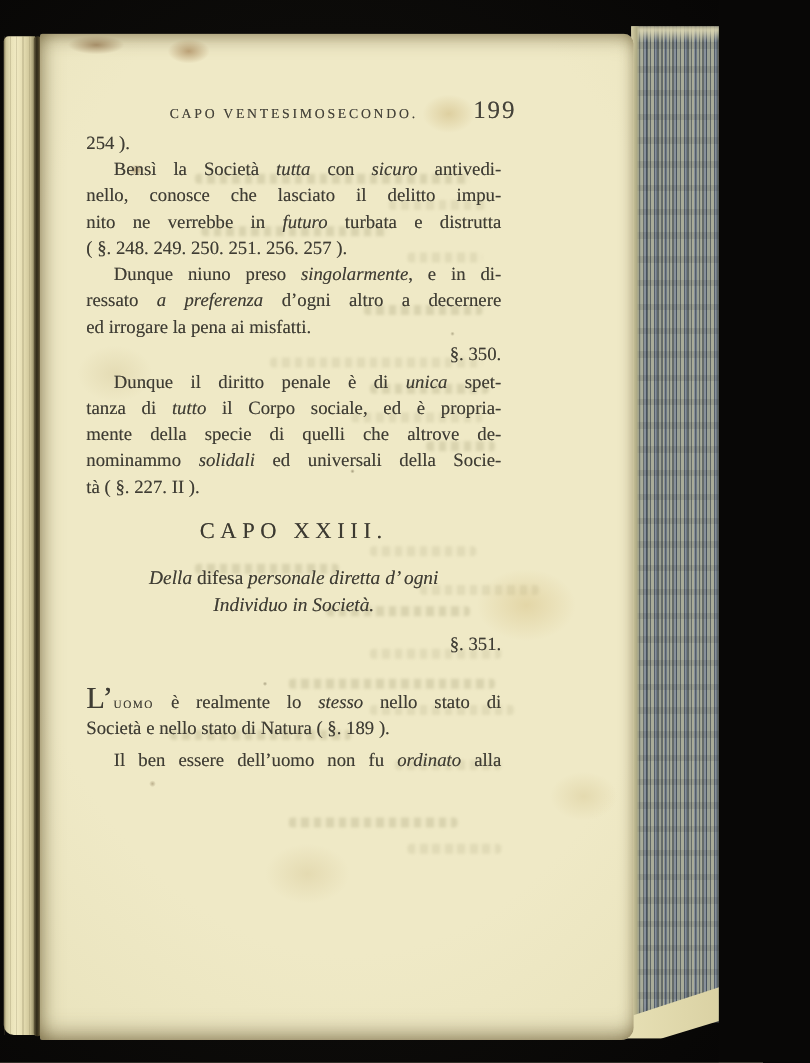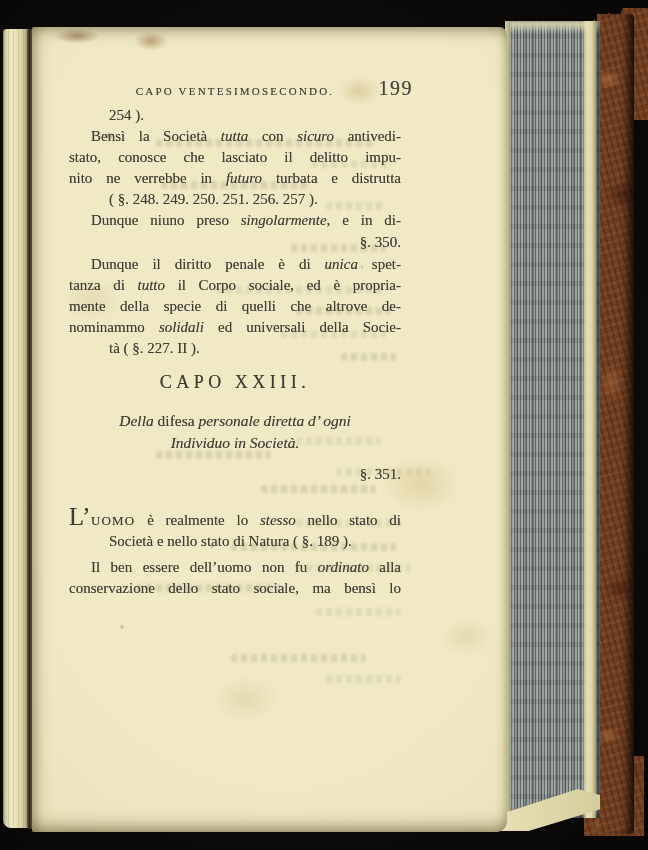--- a/index.html
+++ b/index.html
@@ -1,16 +1,16 @@
 <!DOCTYPE html>
 <html style="--paper: #ebe5c1; --ink: #3f3d34; --background: #080706; --page_edge_blue: #87909a; --leather: #713d20; --ghost: #b8b28a;"><head>
 <meta charset="utf-8">
 <style>
   html,body{margin:0;padding:0;background:#080706;}
-  .scene{position:relative;width:648px;height:850px;overflow:hidden;
+  .scene{position:relative;width:575px;height:850px;overflow:hidden;
     background:radial-gradient(95% 85% at 45% 50%, #0c0b09 55%, #040303 100%);
     font-family:"Liberation Serif","DejaVu Serif",serif;}
 
   
   .leather{background-color:var(--leather,#713d20);
     background-image:
       radial-gradient(20px 14px at 30% 8%, rgba(210,140,85,.45), transparent 70%),
       radial-gradient(26px 20px at 70% 22%, rgba(55,22,8,.55), transparent 70%),
       radial-gradient(18px 26px at 40% 45%, rgba(200,130,80,.35), transparent 70%),
       radial-gradient(24px 18px at 62% 70%, rgba(62,26,10,.55), transparent 70%),
@@ -72,25 +72,25 @@
     background:repeating-linear-gradient(90deg, rgba(145,140,98,.55) 0 6px, rgba(145,140,98,.05) 6px 10px);}
   .ghost-bar:nth-child(even){opacity:.28;}
 
   
   .text-column{position:absolute;left:37px;top:58px;width:332px;color:var(--ink,#3f3d34);
     font-size:15px;line-height:21px;text-shadow:0 0 .5px rgba(63,61,52,.55);}
   .running-head{position:relative;text-align:center;font-size:11px;letter-spacing:2.2px;
     line-height:13px;margin-bottom:7px;color:#45433a;}
   .folio{position:absolute;right:-12px;top:-3px;font-size:20px;letter-spacing:1.5px;}
   .tl{text-align:justify;text-align-last:justify;}
-  .tl.last{text-align-last:auto;margin-left:40px;}
+  .tl.last{text-align-last:auto;}
   .para.indent .tl.first{text-indent:22px;}
   .it{font-style:italic;}
   .lead{font-size:24.5px;line-height:15px;letter-spacing:.5px;}
-  .sc{font-variant:small-caps;letter-spacing:1.2px;font-size:18px;}
+  .sc{font-variant:small-caps;letter-spacing:1.2px;font-size:13px;}
   .section{margin:1px 0;text-align:right;font-size:15px;}
   .chapter{margin:13px 0 17px;text-align:center;font-size:18px;letter-spacing:4.5px;color:#3c3a31;}
   .subtitle{text-align:center;font-size:15.5px;line-height:22px;}
   .b7{margin:10px 0 24px;}
   .b9{margin-top:5px;}
 </style>
 </head>
 <body>
 
 <div class="scene">
@@ -136,26 +136,28 @@
       <div class="running-head">
         <span>CAPO VENTESIMOSECONDO.</span>
         <span class="folio">199</span>
       </div>
       <div id="blocks-root">
           <div class="b0 para">
             <div class="tl last"><span>254 ).</span></div>
           </div>
           <div class="b1 para indent">
             <div class="tl first"><span>Bensì la Società </span><span class="it">tutta</span><span> con </span><span class="it">sicuro</span><span> antivedi-</span></div>
-            <div class="tl"><span>stato, conosce che lasciato il delitto impu-</span></div>
+            <div class="tl"><span>nello, conosce che lasciato il delitto impu-</span></div>
             <div class="tl"><span>nito ne verrebbe in </span><span class="it">futuro</span><span> turbata e distrutta</span></div>
             <div class="tl last"><span>( §. 248. 249. 250. 251. 256. 257 ).</span></div>
           </div>
           <div class="b2 para indent">
             <div class="tl first"><span>Dunque niuno preso </span><span class="it">singolarmente</span><span>, e in di-</span></div>
+            <div class="tl"><span>ressato </span><span class="it">a preferenza</span><span> d’ogni altro a decernere</span></div>
+            <div class="tl last"><span>ed irrogare la pena ai misfatti.</span></div>
           </div>
           <div class="b3 section">§. 350.</div>
           <div class="b4 para indent">
             <div class="tl first"><span>Dunque il diritto penale è di </span><span class="it">unica</span><span> spet-</span></div>
             <div class="tl"><span>tanza di </span><span class="it">tutto</span><span> il Corpo sociale, ed è propria-</span></div>
             <div class="tl"><span>mente della specie di quelli che altrove de-</span></div>
             <div class="tl"><span>nominammo </span><span class="it">solidali</span><span> ed universali della Socie-</span></div>
             <div class="tl last"><span>tà ( §. 227. II ).</span></div>
           </div>
           <div class="b5 chapter">CAPO XXIII.</div>
@@ -163,18 +165,17 @@
             <div><span class="it">Della</span><span> difesa </span><span class="it">personale diretta d’ ogni</span></div>
             <div><span class="it">Individuo in Società.</span></div>
           </div>
           <div class="b7 section">§. 351.</div>
           <div class="b8 para">
             <div class="tl first"><span class="lead">L’</span><span class="sc">uomo</span><span> è realmente lo </span><span class="it">stesso</span><span> nello stato di</span></div>
             <div class="tl last"><span>Società e nello stato di Natura ( §. 189 ).</span></div>
           </div>
           <div class="b9 para indent">
             <div class="tl first"><span>Il ben essere dell’uomo non fu </span><span class="it">ordinato</span><span> alla</span></div>
-            <div class="tl"><span>conservazione dello stato sociale, ma bensì lo</span></div>
           </div>
         </div>
     </div>
   </div>
 </div>
 
 </body></html>

